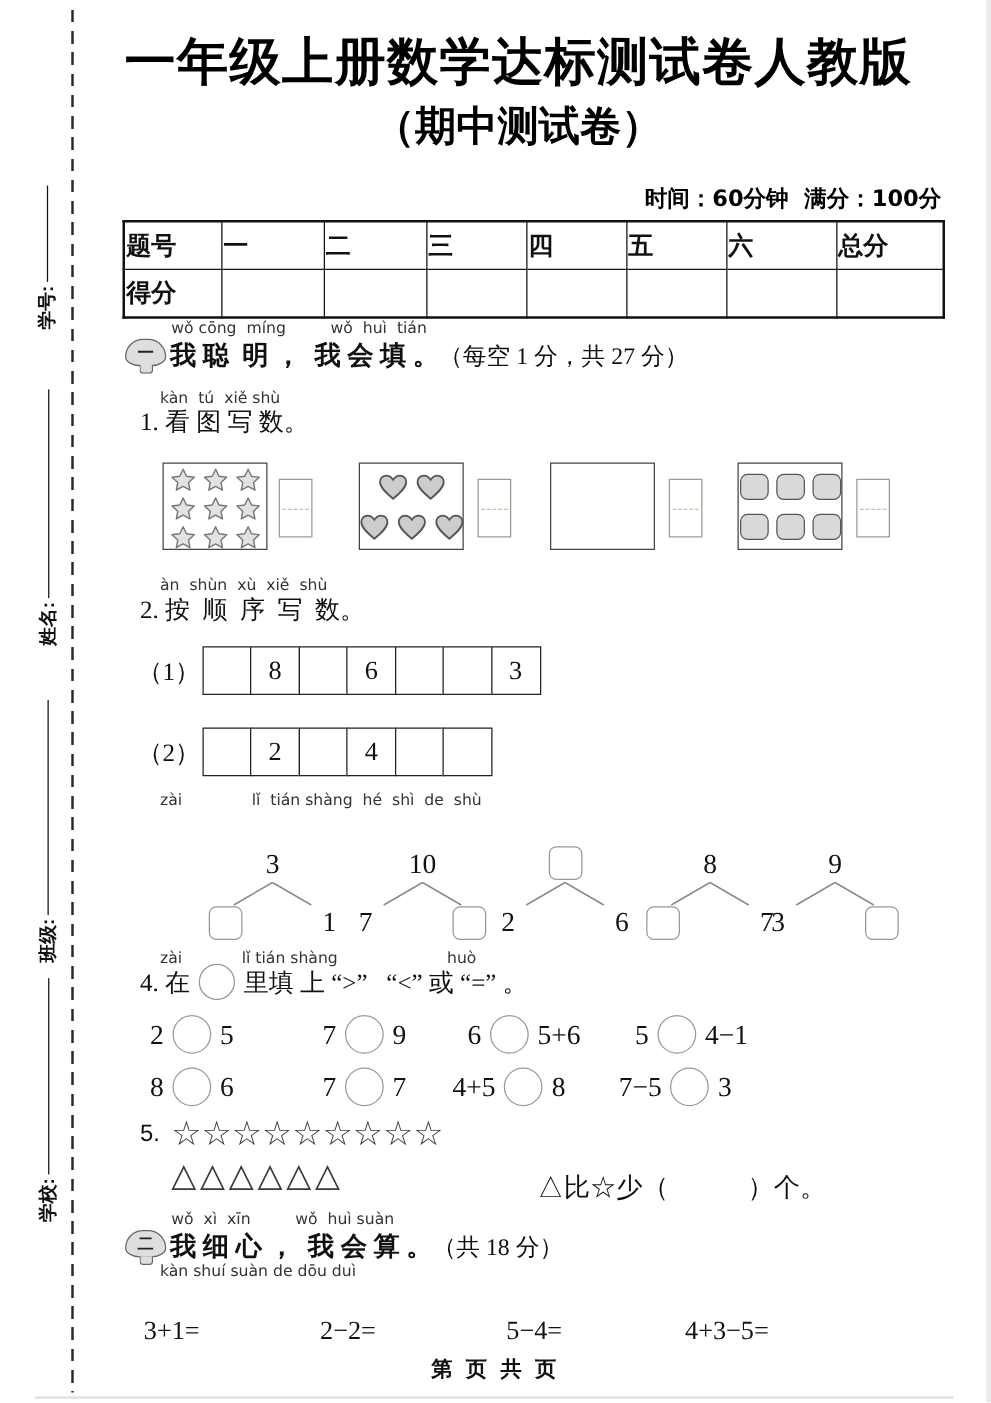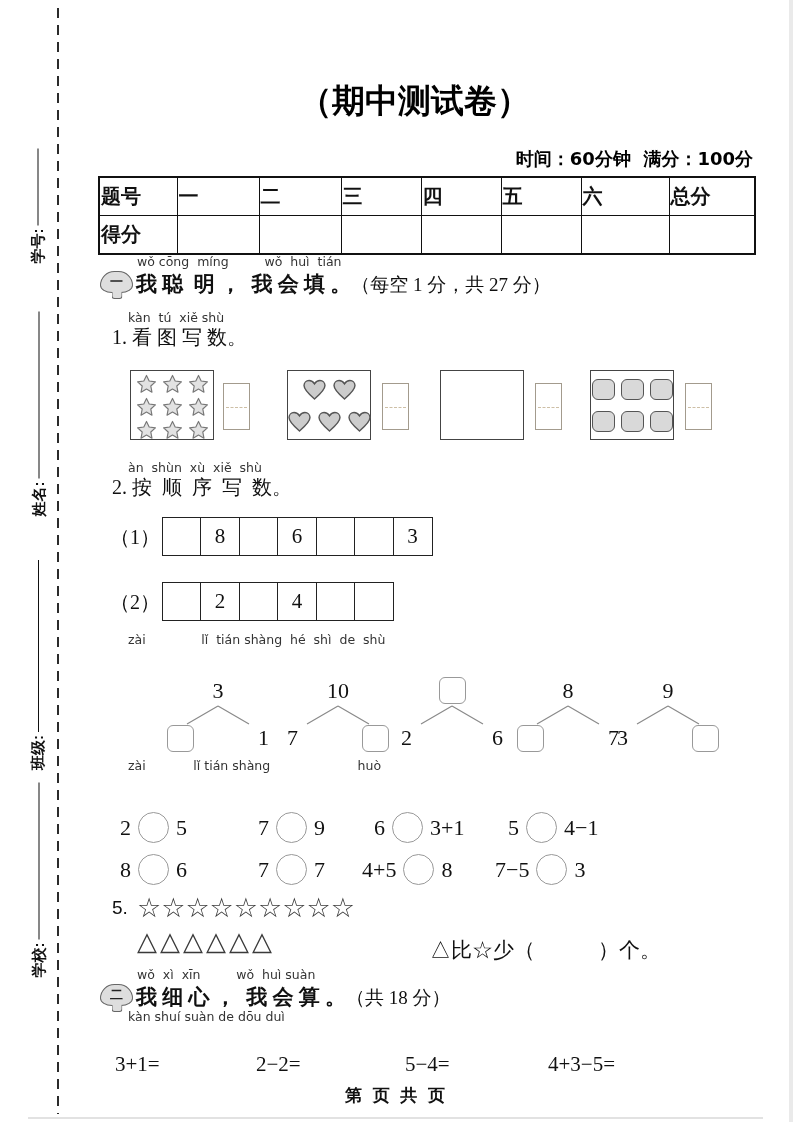--- a/index.html
+++ b/index.html
@@ -116,20 +116,21 @@
   </div>
   <div class="side-unit" style="left:-67px;top:654px;width:210px">
     <span class="side-label">班级:</span>
     <span class="side-line"></span>
   </div>
   <div class="side-unit" style="left:-59px;top:869px;width:195px">
     <span class="side-label">学校:</span>
     <span class="side-line"></span>
   </div>
 
+  <div class="title">一年级上册数学达标测试卷人教版</div>
   <div class="subtitle">（期中测试卷）</div>
   <div class="meta">时间：60分钟  满分：100分</div>
 
   <table class="score-table">
     <colgroup>
       <col style="width:78px">
         <col style="width:82px">
         <col style="width:82px">
         <col style="width:80px">
       <col style="width:80px">
@@ -326,35 +327,36 @@
     <svg class="bond-lines" width="110" height="20" viewBox="0 0 110 20">
         <path d="M55 1 L24 19 M55 1 L86 19" stroke="#8a8a8a" stroke-width="1.2" fill="none"></path>
       </svg>
     <div class="bond-bot">
         <span class="bnum">3</span>
         <span class="bbox"></span>
       </div>
   </div>
 
   <div class="pinyin" style="left:128px;top:758px">zài            lǐ tián shàng                      huò</div>
+  <div class="qtext" style="left:112px;top:771px"><span>4. 在</span><span class="inline-circle"></span><span>里填 上 “&gt;”   “&lt;” 或 “=” 。</span></div>
 
   <div class="cmp" style="left:120px;top:812px">
       <span>2</span>
       <span class="cmp-circle"></span>
       <span>5</span>
     </div>
   <div class="cmp" style="left:258px;top:812px">
       <span>7</span>
       <span class="cmp-circle"></span>
       <span>9</span>
     </div>
   <div class="cmp" style="left:374px;top:812px">
       <span>6</span>
       <span class="cmp-circle"></span>
-      <span>3+1</span>
+      <span>5+6</span>
     </div>
   <div class="cmp" style="left:508px;top:812px">
       <span>5</span>
       <span class="cmp-circle"></span>
       <span>4−1</span>
     </div>
   <div class="cmp" style="left:120px;top:854px">
       <span>8</span>
       <span class="cmp-circle"></span>
       <span>6</span>

